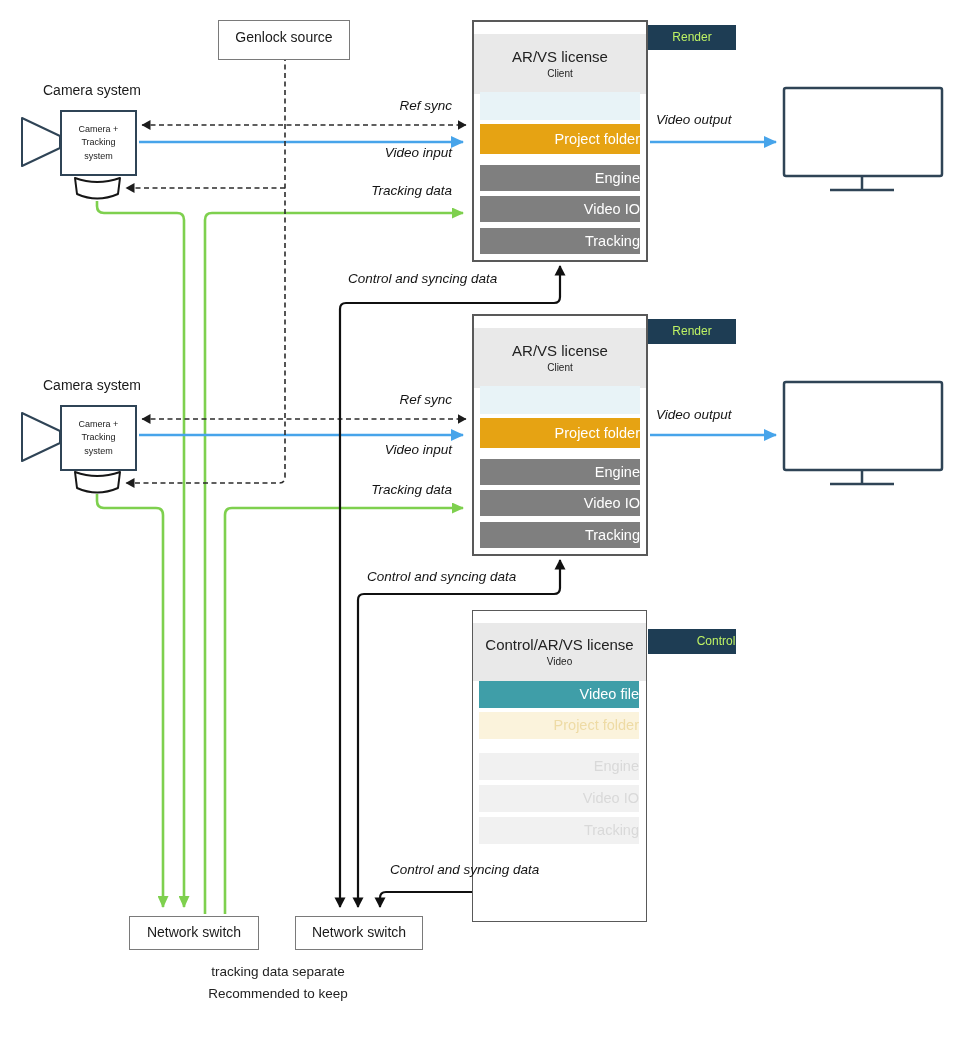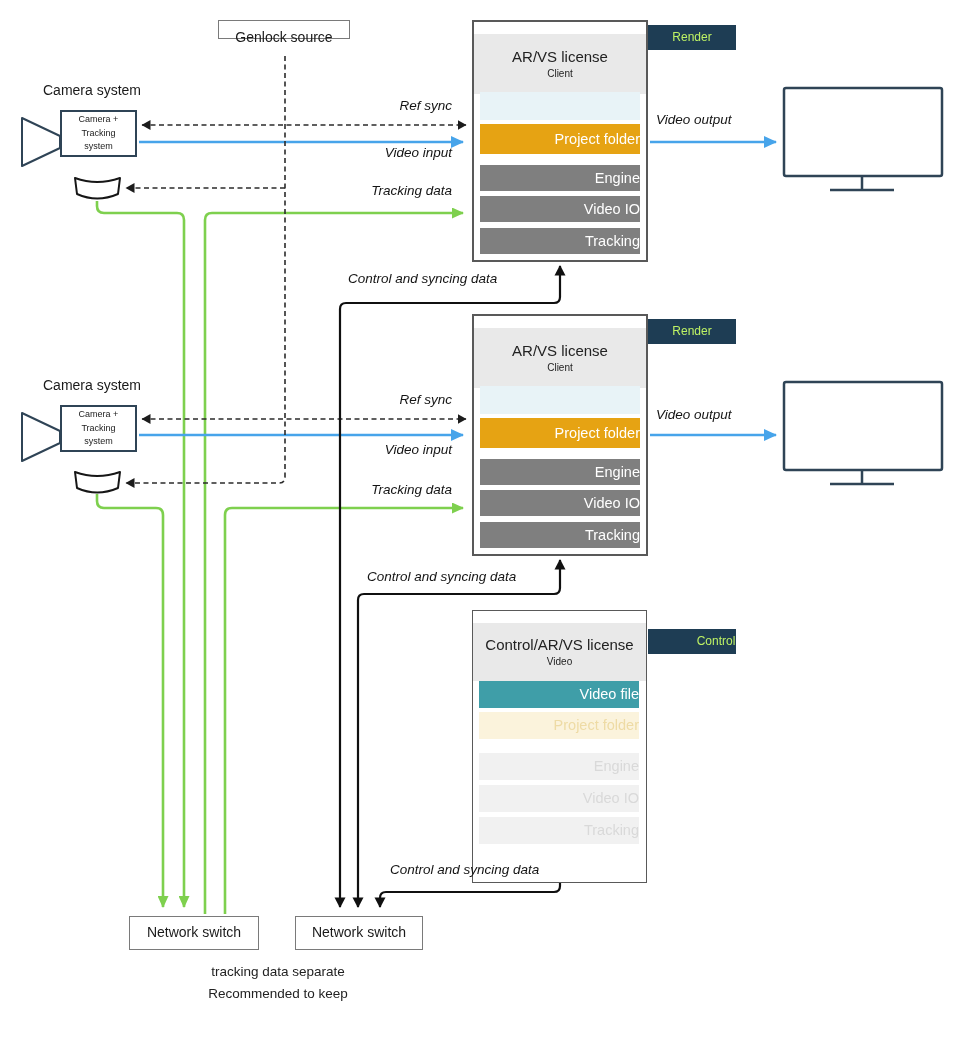--- a/index.html
+++ b/index.html
@@ -4,29 +4,29 @@
 <style>
   html,body{margin:0;padding:0;background:#fff;}
   .stage{position:relative;width:961px;height:1039px;background:#fff;
          font-family:"Liberation Sans","DejaVu Sans",sans-serif;overflow:hidden;}
   .stage svg.wires{position:absolute;left:0;top:0;z-index:1;}
   .abs{position:absolute;box-sizing:border-box;}
   .z2{z-index:2;}
 
   .simplebox{background:#fff;border:1.5px solid #7a7a7a;color:#1a1a1a;
              font-size:14px;text-align:center;}
-  .genlock{left:218px;top:20px;width:132px;height:19px;line-height:33px;}
+  .genlock{left:218px;top:20px;width:132px;height:40px;line-height:33px;}
   .switch1{left:129px;top:916px;width:130px;height:34px;line-height:31px;}
   .switch2{left:295px;top:916px;width:128px;height:34px;line-height:31px;}
 
   .cam-title{color:#1a1a1a;font-size:14px;white-space:nowrap;}
   .cam-body{background:#fff;border:2px solid #2f4456;color:#222;
             font-size:9px;line-height:1.5;display:flex;flex-direction:column;
             align-items:center;justify-content:center;text-align:center;
-            left:60px;width:77px;height:47px;}
+            left:60px;width:77px;height:66px;}
 
   .unit{background:#fff;border:2px solid #595959;left:472px;width:176px;}
   .unit .hdr{position:absolute;left:0;top:12px;width:100%;height:60px;background:#e9e9e9;
              display:flex;flex-direction:column;align-items:center;justify-content:center;
              color:#222;font-size:15px;line-height:1.35;}
   .unit .hdr .role{font-weight:normal;font-size:10px;}
   .row{position:absolute;left:6px;width:160px;text-align:right;
        font-size:14.5px;color:#fff;white-space:nowrap;overflow:hidden;}
   .row-slot{top:70px;height:28px;background:#e8f3f7;}
   .row-project{top:102px;height:30px;line-height:30px;background:#e6a313;}
@@ -152,21 +152,21 @@
       <span class="role">Client</span>
     </div>
     <div class="row row-slot"></div>
     <div class="row row-project">Project folder</div>
     <div class="row row-gray row-engine">Engine</div>
     <div class="row row-gray row-videoio">Video IO</div>
     <div class="row row-gray row-tracking">Tracking</div>
   </div>
   <div class="abs z2 tag" style="top:319px;">Render</div>
 
-  <div class="abs z2 unit srv" style="top:610px;height:273px;border-width:1.5px;width:175px;">
+  <div class="abs z2 unit srv" style="top:610px;height:312px;border-width:1.5px;width:175px;">
     <div class="hdr" style="height:58px;">
       <span>Control/AR/VS license</span>
       <span class="role">Video</span>
     </div>
     <div class="row row-show">Video file</div>
     <div class="row row-project">Project folder</div>
     <div class="row row-faded row-engine">Engine</div>
     <div class="row row-faded row-videoio">Video IO</div>
     <div class="row row-faded row-tracking">Tracking</div>
   </div>

